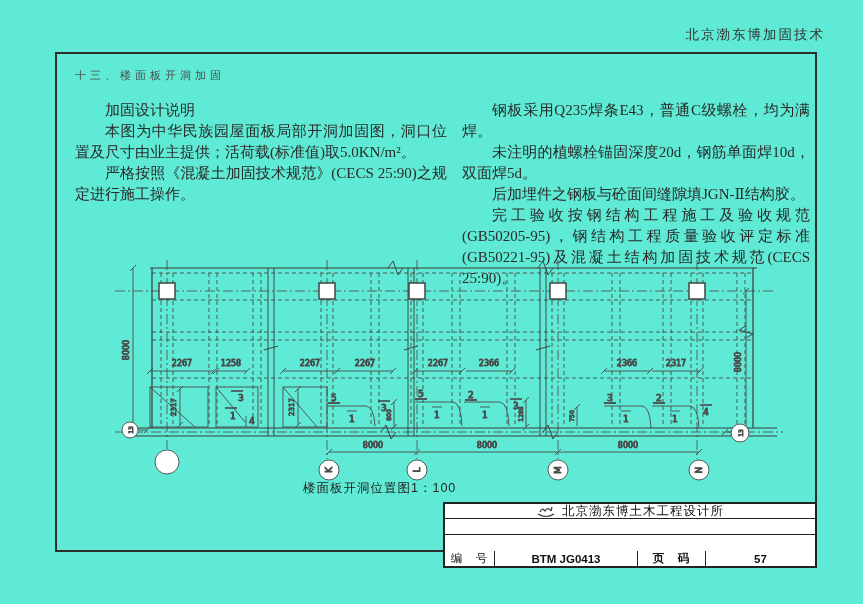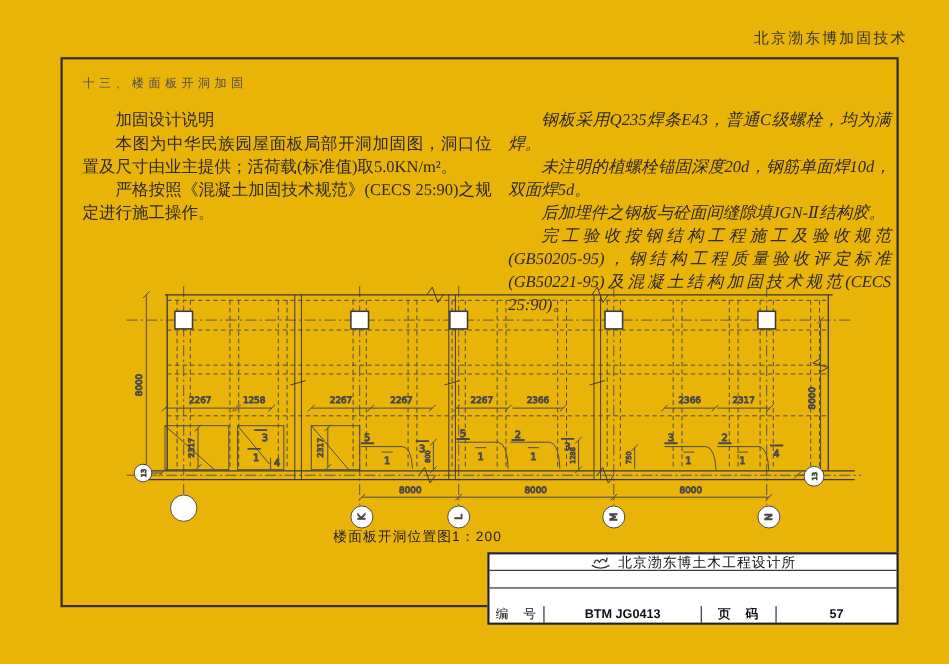--- a/index.html
+++ b/index.html
@@ -1,25 +1,25 @@
 <!DOCTYPE html>
 <html><head>
 <meta charset="utf-8">
 <style>
   html,body{margin:0;padding:0;background:#fff;}
-  .page{position:relative;width:863px;height:604px;background:#eab308;overflow:hidden;
+  .page{position:relative;width:863px;height:604px;background:#5eead4;overflow:hidden;
         font-family:"Liberation Serif","DejaVu Serif",serif;color:#222;}
   .hdr{position:absolute;top:26px;right:38px;font-size:13.5px;letter-spacing:2px;color:#333;}
   .frame{position:absolute;left:55px;top:52px;width:762px;height:500px;
          border:2px solid #2e2e2e;box-sizing:border-box;}
   .sec-title{position:absolute;left:75px;top:68px;font-size:11px;letter-spacing:4px;color:#4d4d4d;}
   .notes{position:absolute;font-size:15px;line-height:21px;text-align:justify;color:#2a2a2a;}
   .notes p{margin:0;text-indent:2em;}
   .notes-left{left:75px;top:100px;width:372px;}
-  .notes-right{left:462px;top:100px;width:348px;font-style:italic;}
+  .notes-right{left:462px;top:100px;width:348px;}
   .plan-wrap{position:absolute;left:85px;top:250px;width:700px;height:245px;}
   .plan-caption{position:absolute;left:303px;top:480px;font-size:12.5px;color:#222;
                 font-family:"Liberation Sans","DejaVu Sans",sans-serif;letter-spacing:1px;}
   .tblock{position:absolute;left:443px;top:502px;width:374px;height:66px;border:2px solid #222;
           box-sizing:border-box;display:grid;grid-template-rows:15px 16px 1fr;
           font-size:11.5px;color:#111;background:#fff;}
   .tb-company{grid-column:1/-1;display:flex;align-items:center;justify-content:center;
               gap:6px;border-bottom:1px solid #222;font-size:12.5px;letter-spacing:1px;}
   .tb-row{display:grid;grid-template-columns:49px 143px 68px 1fr;}
   .tb-row.mid{border-bottom:1px solid #222;}
@@ -314,21 +314,21 @@
     </g>
     <g>
       <circle cx="655" cy="183" r="9" fill="#fff"></circle>
       <path d="M640 182 H646"></path>
           <path d="M637 185 L643 179"></path>
       <text x="655" y="186" font-size="6" text-anchor="middle" transform="rotate(-90 655 183)">13</text>
     </g>
   </svg>
   </div>
 
-  <div class="plan-caption">楼面板开洞位置图1：200</div>
+  <div class="plan-caption">楼面板开洞位置图1：100</div>
 
   <div class="tblock">
     <div class="tb-company">
       <svg width="20" height="14" viewBox="0 0 20 14" fill="none" stroke="#333" stroke-width="1.2">
         <path d="M2 10 Q10 15 18 10"></path>
         <path d="M4 8 Q6 3 9 7 Q12 2 15 7"></path>
         <path d="M15 7 L16 3"></path>
       </svg>
       <span>北京渤东博土木工程设计所</span>
     </div>

